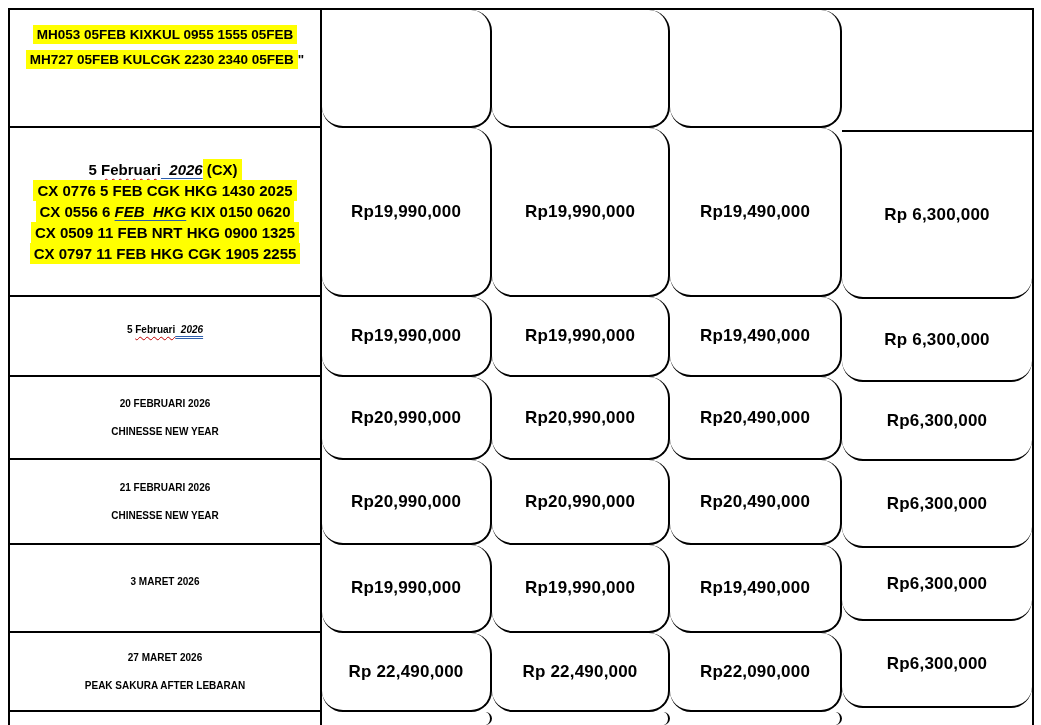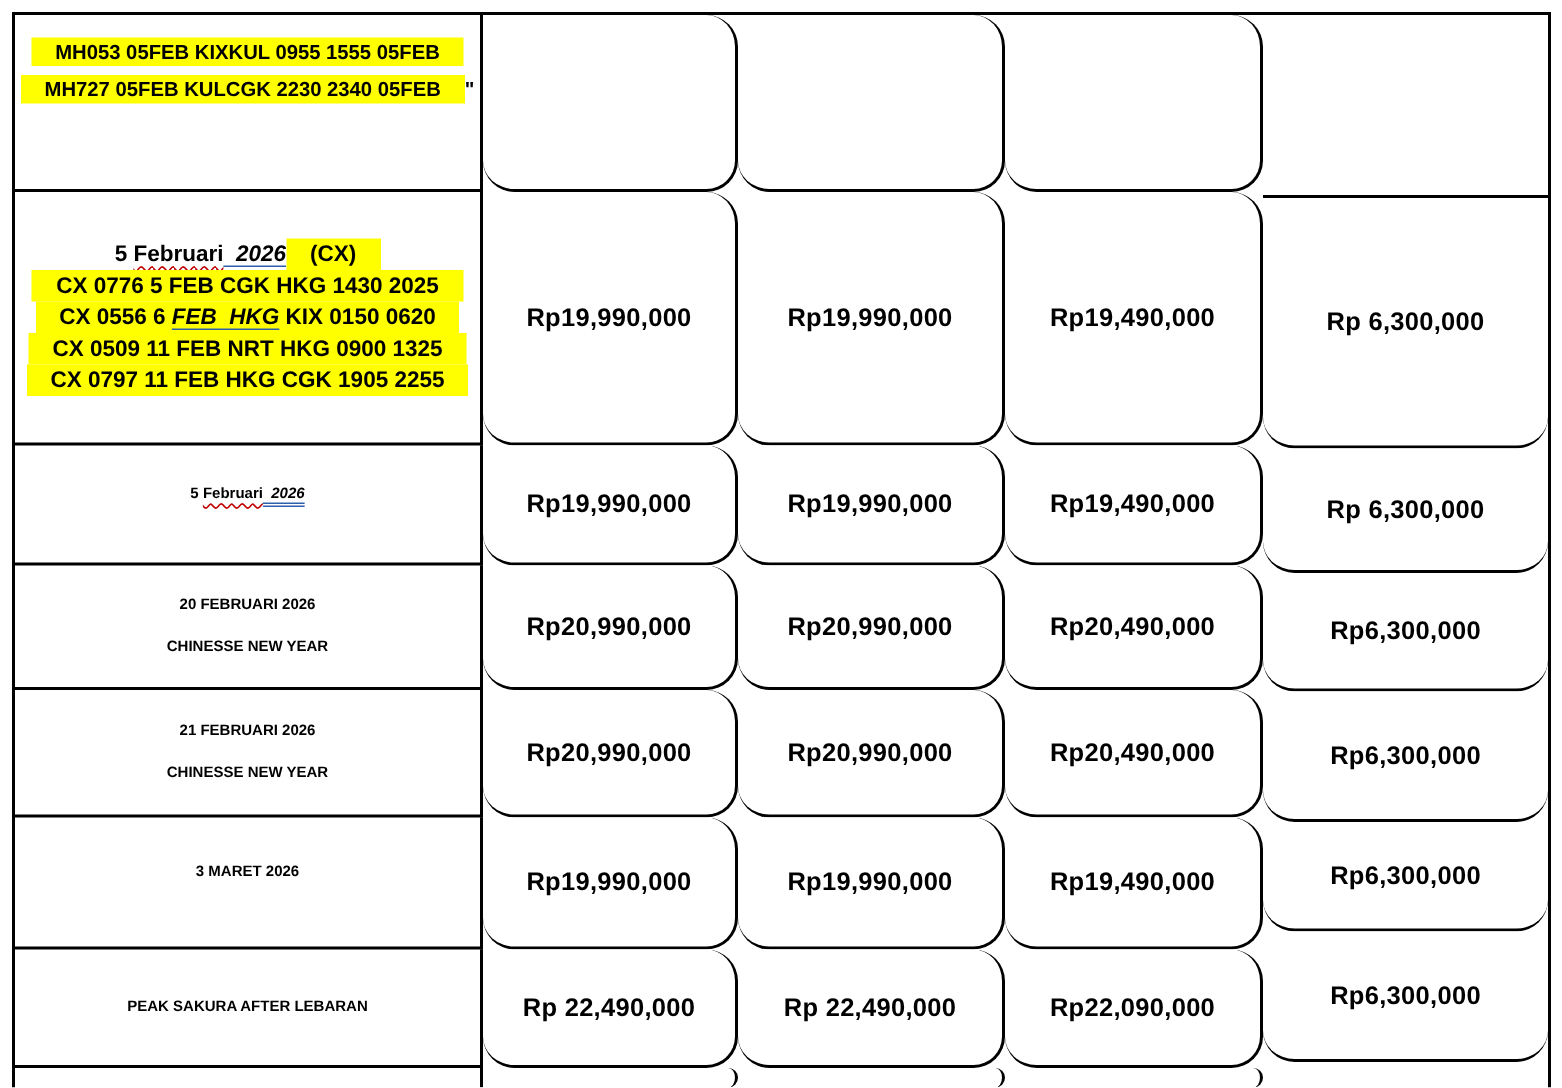--- a/index.html
+++ b/index.html
@@ -28,21 +28,21 @@
   .col5 .cell{border-right:none;}
   .c5r0{height:122px;}.c5r1{height:167px;}.c5r2{height:83px;}.c5r3{height:79px;}
   .c5r4{height:87px;}.c5r5{height:73px;}.c5r6{height:87px;}.c5r7{flex:1;}
   .price{font-size:17px;letter-spacing:0.2px;border-radius:21px;}
   .line{white-space:pre;}
   .flightnote .line{font-size:13.5px;line-height:25px;}
   .flightnote{justify-content:flex-start;padding-top:12px;}
   .cxblock .line{font-size:15px;margin:2px 0;}
   .datecell .line{font-size:10px;line-height:28px;}
   .nudge-up{padding-bottom:12px;}
-  .hl{background:#FFFF00;padding:2px 16px;text-align:right;}
+  .hl{background:#FFFF00;padding:2px 4px;text-align:right;}
   .spell{
     text-decoration-line:underline;text-decoration-style:wavy;
     text-decoration-color:#C00000;text-decoration-thickness:1px;text-underline-offset:3px;text-align:center;
   }
   .gram{
     text-decoration-line:underline;text-decoration-style:double;
     text-decoration-color:#2E5FAC;text-underline-offset:3px;font-style:italic;
   }
 </style>
 </head>
@@ -95,20 +95,21 @@
     <div class="cell price">Rp20,490,000</div>
 
     <div class="cell datecell nudge-up">
       <div class="line"><span>3 MARET 2026</span></div>
     </div>
     <div class="cell price">Rp19,990,000</div>
     <div class="cell price">Rp19,990,000</div>
     <div class="cell price">Rp19,490,000</div>
 
     <div class="cell datecell">
+      <div class="line"><span>27 MARET 2026</span></div>
       <div class="line"><span>PEAK SAKURA AFTER LEBARAN</span></div>
     </div>
     <div class="cell price">Rp 22,490,000</div>
     <div class="cell price">Rp 22,490,000</div>
     <div class="cell price">Rp22,090,000</div>
 
     <div class="cell lastrow"></div>
     <div class="cell lastrow price"></div>
     <div class="cell lastrow price"></div>
     <div class="cell lastrow price"></div>

